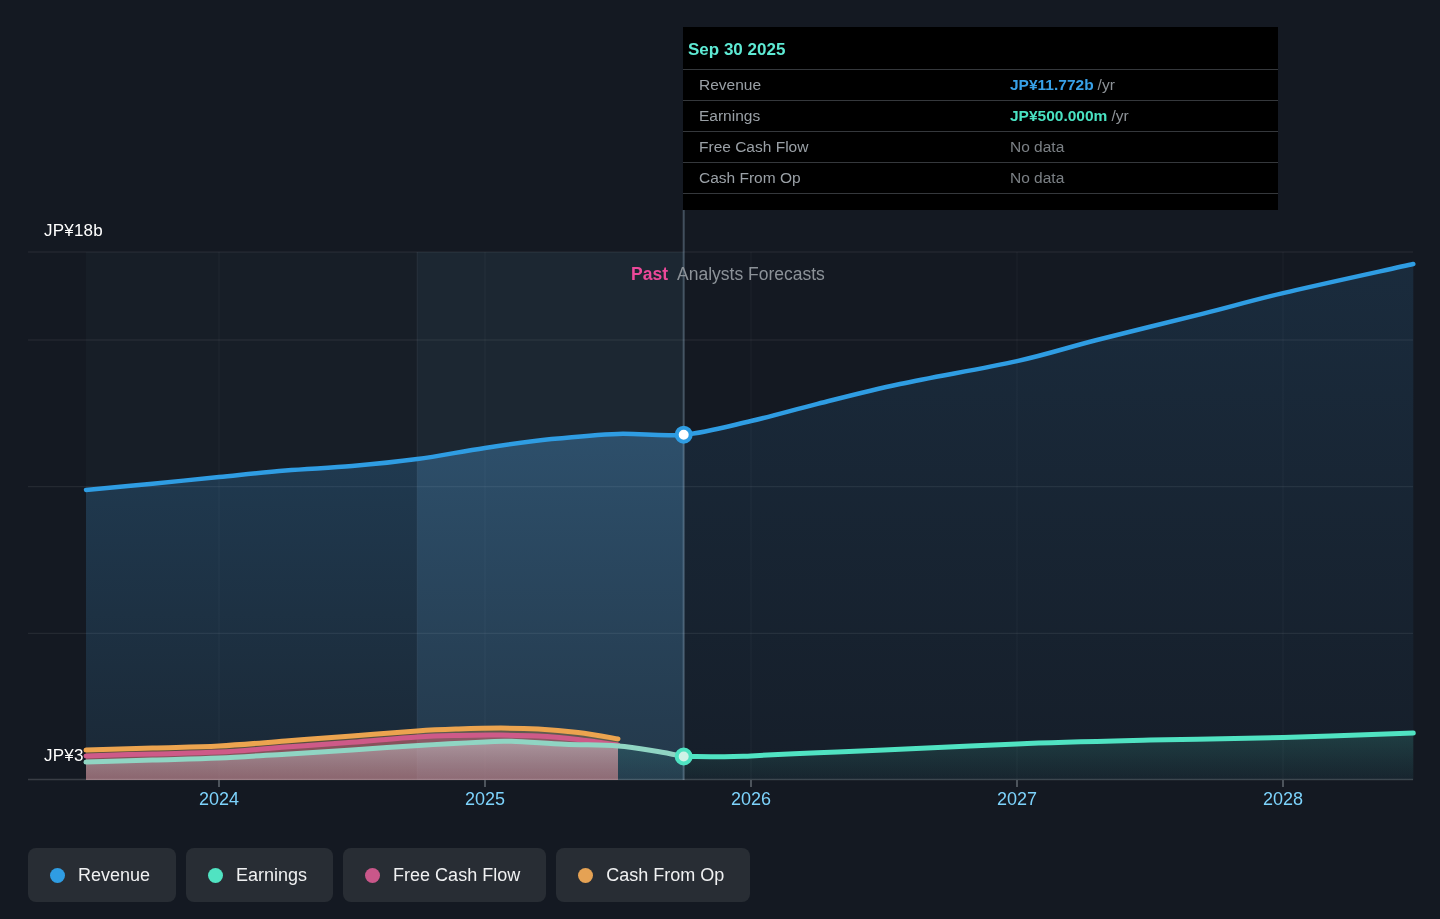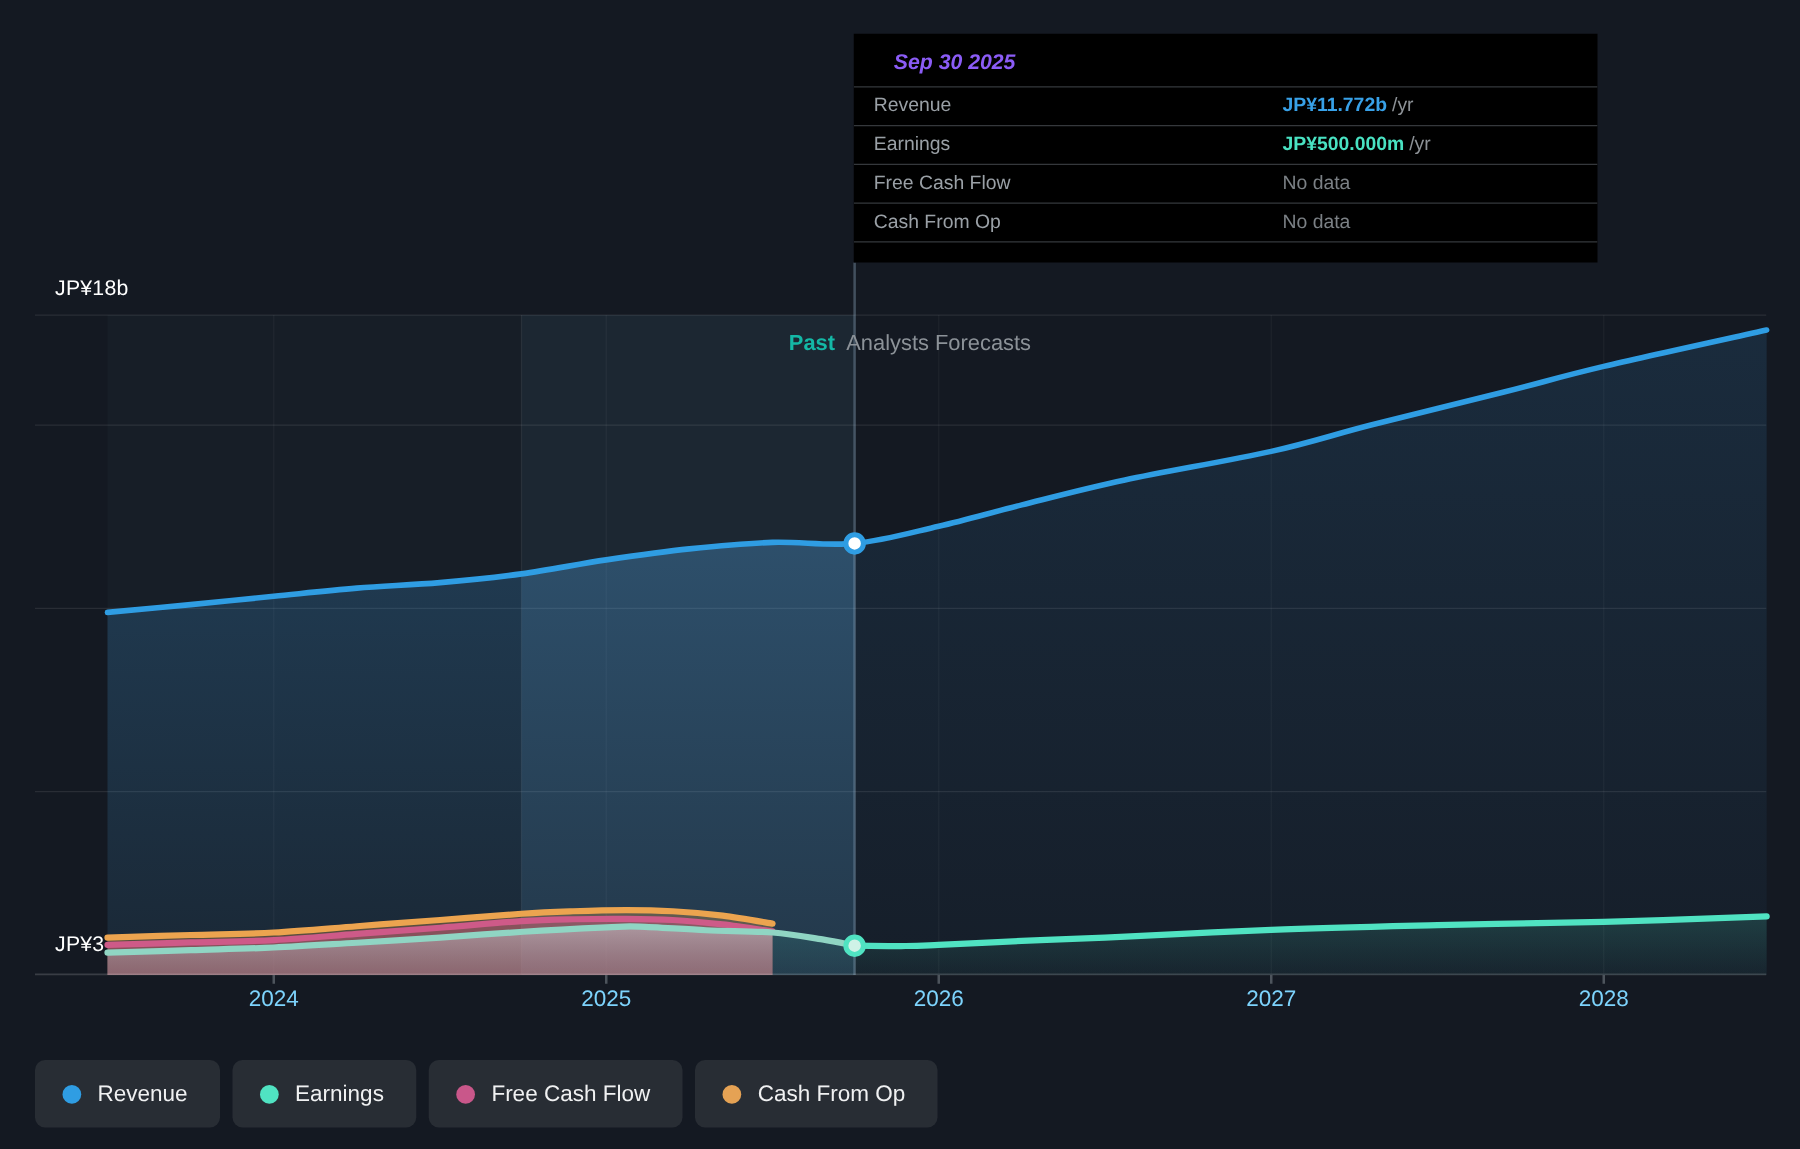--- a/index.html
+++ b/index.html
@@ -6,36 +6,36 @@
   body{
     width:1440px;height:919px;position:relative;overflow:hidden;
     background:#141922;
     font-family:"Liberation Sans","DejaVu Sans",sans-serif;
     -webkit-font-smoothing:antialiased;
   }
   #chart-svg{position:absolute;left:0;top:0;}
   .abs{position:absolute;}
   .axis-y-label{color:#ffffff;font-size:17px;font-weight:500;letter-spacing:.2px;}
   .x-label{position:absolute;top:789px;width:90px;text-align:center;color:#7dd3fc;font-size:18px;font-weight:500;}
-  .past-label{left:540px;top:264px;width:128px;text-align:right;color:#14b8a6;font-size:17.5px;font-weight:700;}
+  .past-label{left:540px;top:264px;width:128px;text-align:right;color:#ec4899;font-size:17.5px;font-weight:700;}
   .forecast-label{left:677px;top:264px;color:#8c9298;font-size:17.5px;font-weight:400;}
 
   
   .tooltip{
     left:683px;top:27px;width:595px;height:183px;
     background:#000000;box-sizing:border-box;overflow:hidden;
   }
-  .tt-title{padding:13px 16px 9px 32px;color:#8b5cf6;font-size:17px;font-weight:700;font-style:italic;}
+  .tt-title{padding:13px 16px 9px 5px;color:#5eead4;font-size:17px;font-weight:700;}
   .tt-row{position:relative;height:30px;border-top:1px solid #35383c;}
   .tt-row:last-child{border-bottom:1px solid #35383c;}
   .tt-label{position:absolute;left:16px;top:50%;transform:translateY(-50%);
     color:#9aa0a6;font-size:15.5px;}
   .tt-value-wrap{position:absolute;left:327px;top:50%;transform:translateY(-50%);
     font-size:15.5px;white-space:nowrap;}
-  .tt-value{font-weight:700;margin-left:16px;}
+  .tt-value{font-weight:700;}
   .tt-value.nodata{font-weight:400;color:#7b8085;}
   .tt-suffix{color:#8d9297;font-weight:400;margin-left:4px;}
 
   
   .legend{left:28px;top:848px;display:flex;gap:10px;}
   .legend-chip{
     height:54px;display:inline-flex;align-items:center;
     background:#282d34;border-radius:8px;
     padding:0 26px 0 22px;cursor:pointer;
   }

